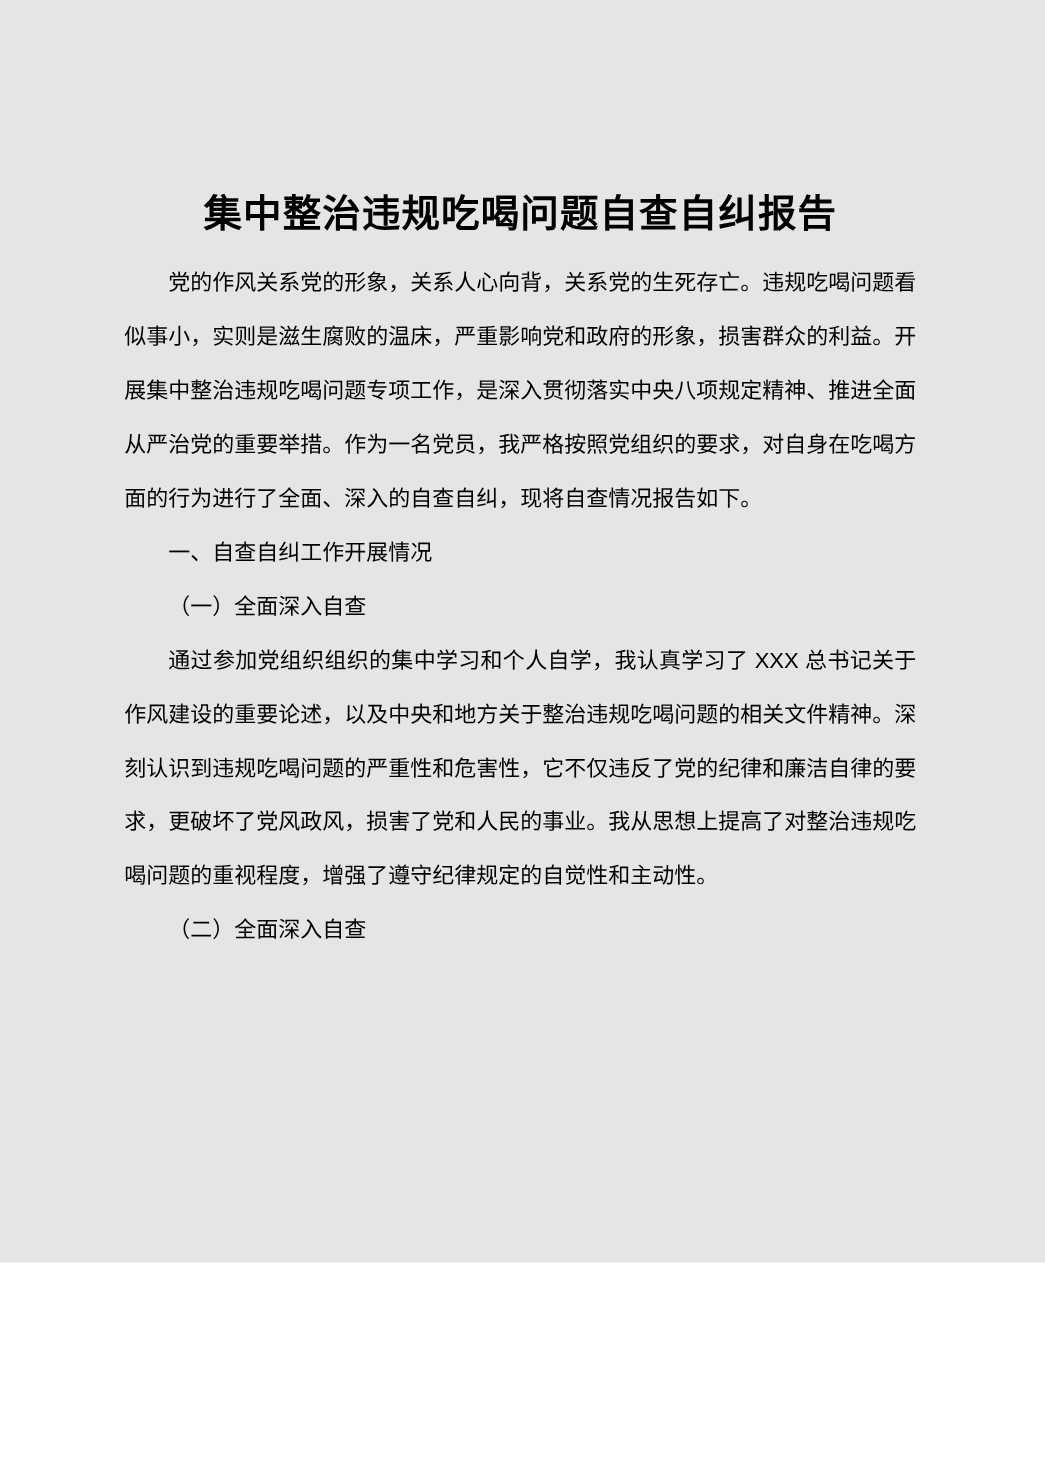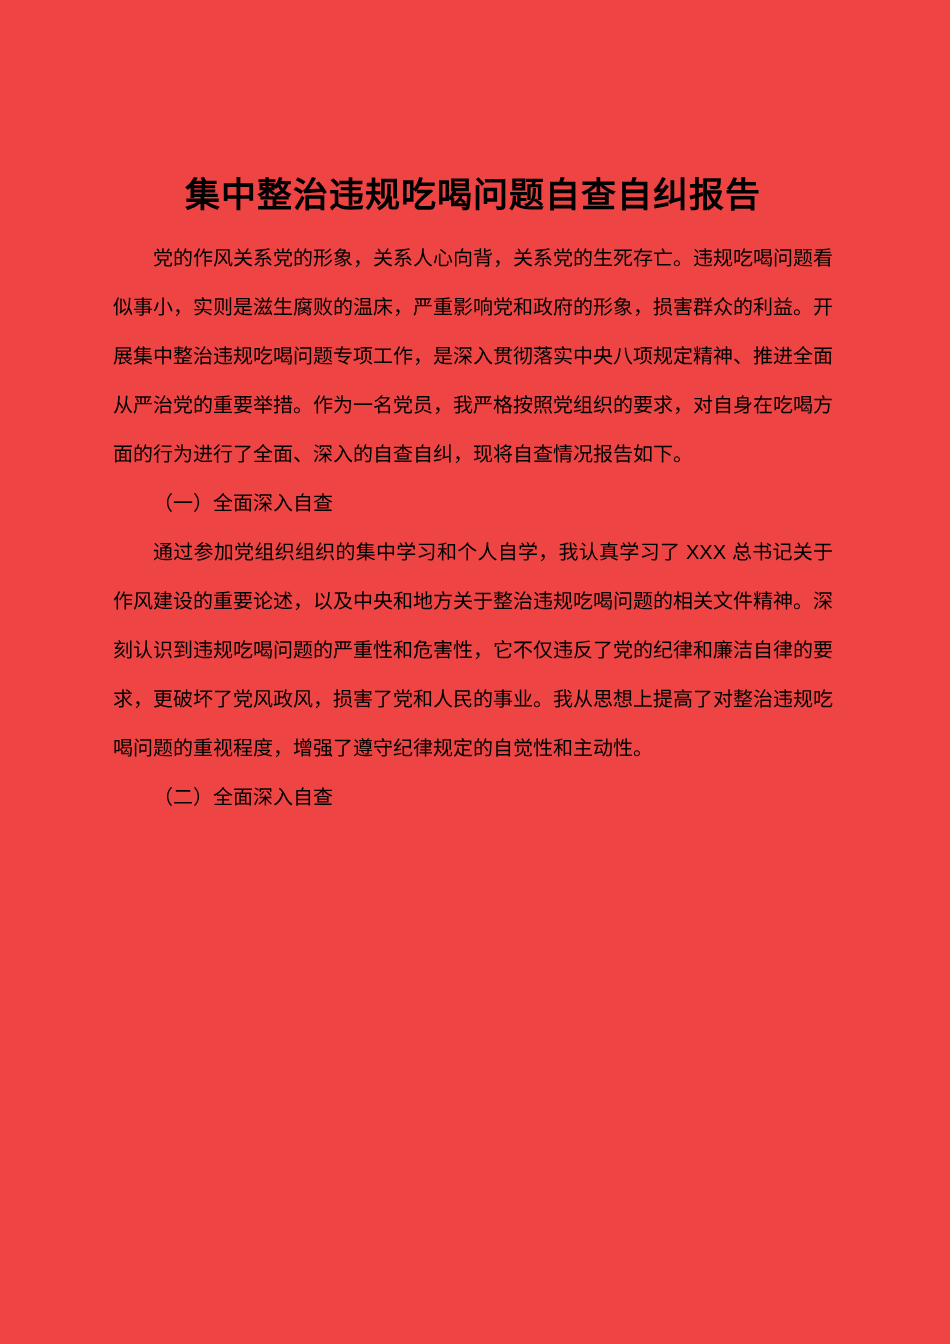--- a/index.html
+++ b/index.html
@@ -3,23 +3,23 @@
 <meta charset="utf-8">
 <style>
   html, body {
     margin: 0;
     padding: 0;
     background: #ffffff;
   }
   .page {
     position: relative;
     width: 950px;
-    height: 1344px;
+    height: 1148px;
     box-sizing: border-box;
-    background: #ef4444;
+    background: #e5e5e5;
     color: #000000;
     padding: 170px 117px 0 113px;
     font-family: "Liberation Sans", sans-serif;
     overflow: hidden;
   }
   .doc-title {
     margin: 0 0 14px 0;
     font-size: 35px;
     font-weight: bold;
     line-height: 50px;
@@ -38,17 +38,18 @@
   }
 </style>
 </head>
 <body>
 
 <div class="page">
   <h1 class="doc-title">集中整治违规吃喝问题自查自纠报告</h1>
 
   <div class="doc-body">
     <p>党的作风关系党的形象，关系人心向背，关系党的生死存亡。违规吃喝问题看似事小，实则是滋生腐败的温床，严重影响党和政府的形象，损害群众的利益。开展集中整治违规吃喝问题专项工作，是深入贯彻落实中央八项规定精神、推进全面从严治党的重要举措。作为一名党员，我严格按照党组织的要求，对自身在吃喝方面的行为进行了全面、深入的自查自纠，现将自查情况报告如下。</p>
+    <p>一、自查自纠工作开展情况</p>
     <p>（一）全面深入自查</p>
     <p>通过参加党组织组织的集中学习和个人自学，我认真学习了 XXX 总书记关于作风建设的重要论述，以及中央和地方关于整治违规吃喝问题的相关文件精神。深刻认识到违规吃喝问题的严重性和危害性，它不仅违反了党的纪律和廉洁自律的要求，更破坏了党风政风，损害了党和人民的事业。我从思想上提高了对整治违规吃喝问题的重视程度，增强了遵守纪律规定的自觉性和主动性。</p>
     <p>（二）全面深入自查</p>
   </div>
 </div>
 
 </body></html>

